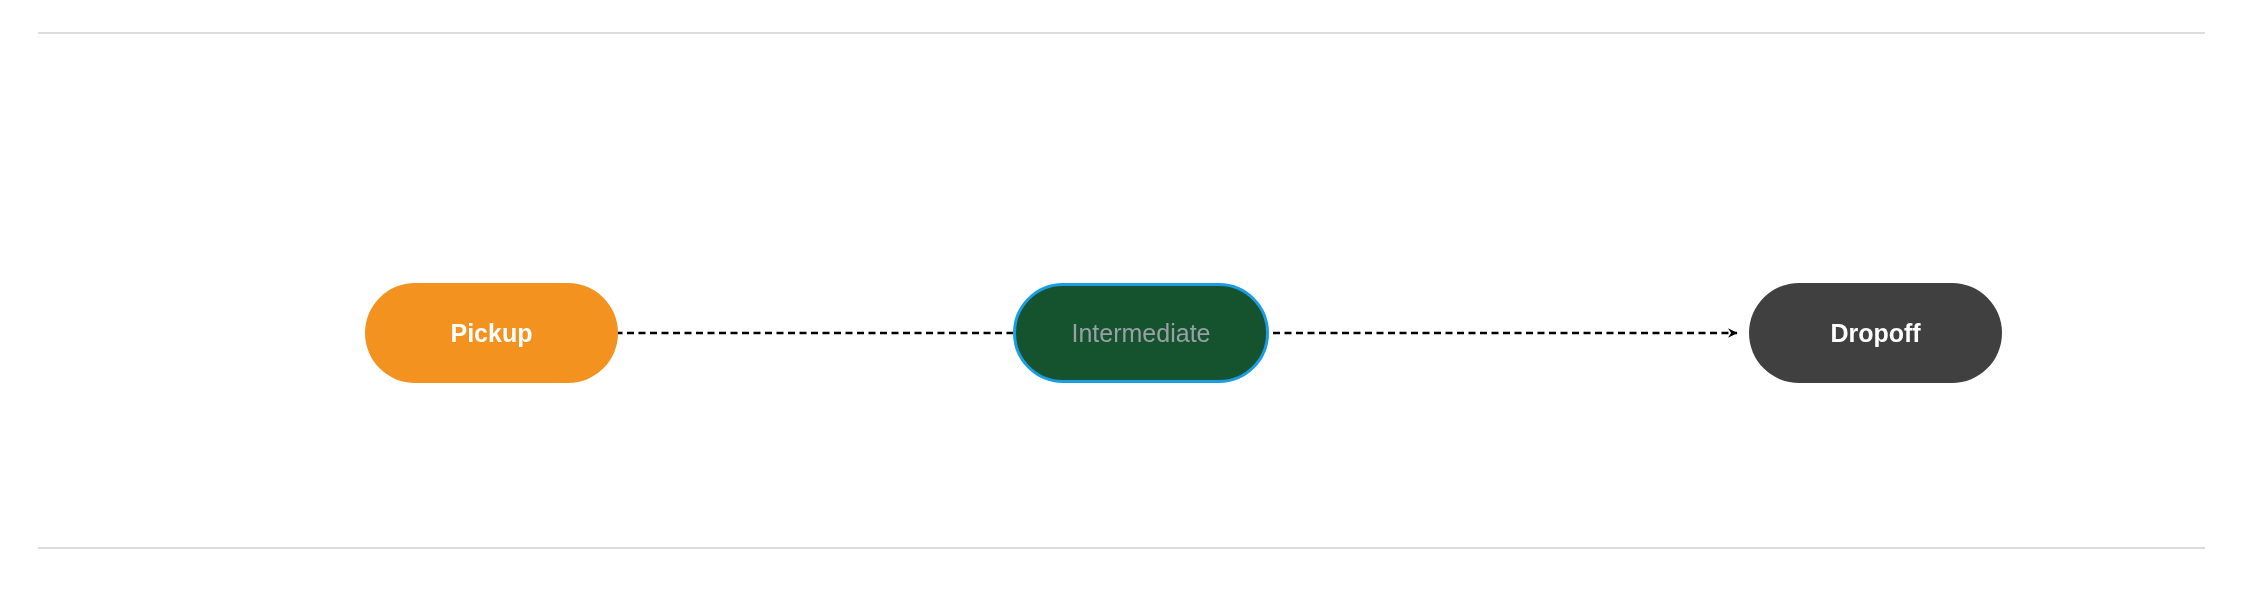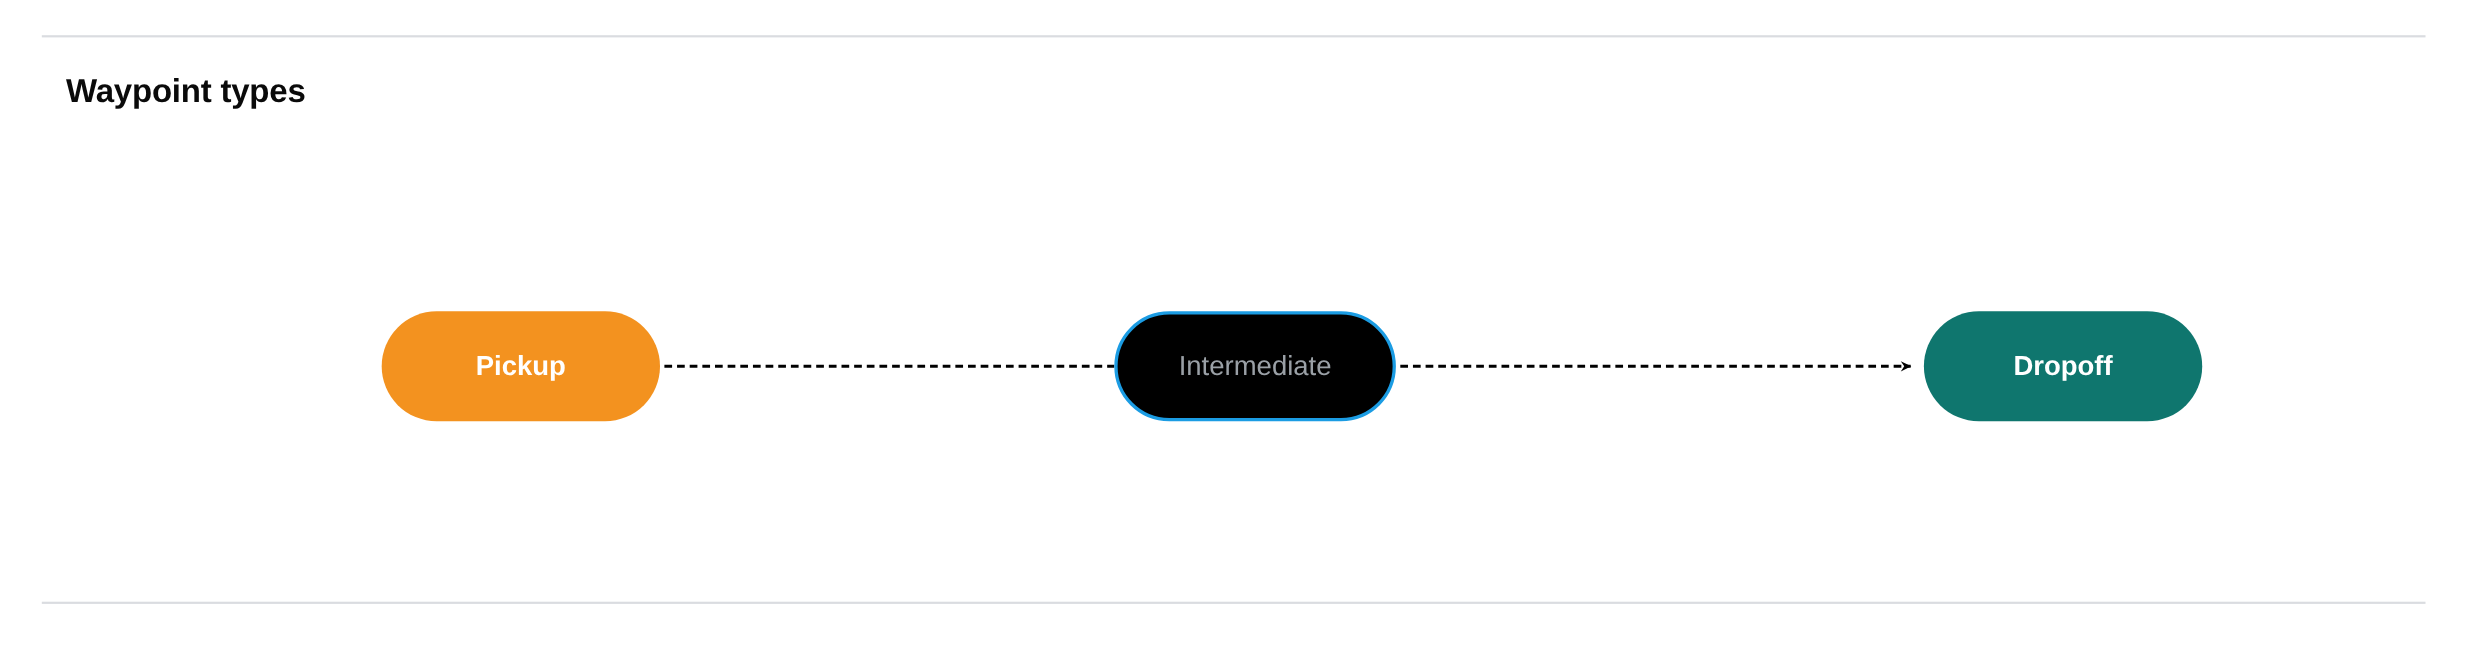--- a/index.html
+++ b/index.html
@@ -79,58 +79,57 @@
     height: 100px;
     border-radius: 50px;
     display: flex;
     align-items: center;
     justify-content: center;
     box-sizing: border-box;
     white-space: nowrap;
   }
 
   .node-pickup {
-    left: 347px;
+    left: 365px;
     top: 283px;
     width: 253px;
     background: #f3921f;
     color: #ffffff;
     font-size: 25px;
     font-weight: bold;
   }
 
   .node-intermediate {
     left: 1013px;
     top: 283px;
     width: 256px;
-    background: #000000;
+    background: #14532d;
     border: 3px solid #1b9ce3;
     color: #9aa0a6;
     font-size: 25px;
     font-weight: normal;
   }
 
   .node-dropoff {
     left: 1749px;
     top: 283px;
     width: 253px;
-    background: #0f766e;
+    background: #404040;
     color: #ffffff;
     font-size: 25px;
     font-weight: bold;
   }
 </style>
 </head>
 <body>
 
 <div class="section">
 
   <div class="divider top"></div>
 
-  <div class="section-title">Waypoint types</div>
 
   <div class="diagram">
 
 
     <svg class="connector-svg" viewBox="0 0 2245 592">
       <defs>
         <marker id="arrowhead" markerWidth="11" markerHeight="11" refX="9.5" refY="5.5" orient="auto" markerUnits="userSpaceOnUse">
           <path d="M 0.5 0.8 L 10 5.5 L 0.5 10.2 L 3.6 5.5 Z" fill="#000000"></path>
         </marker>
       </defs>

